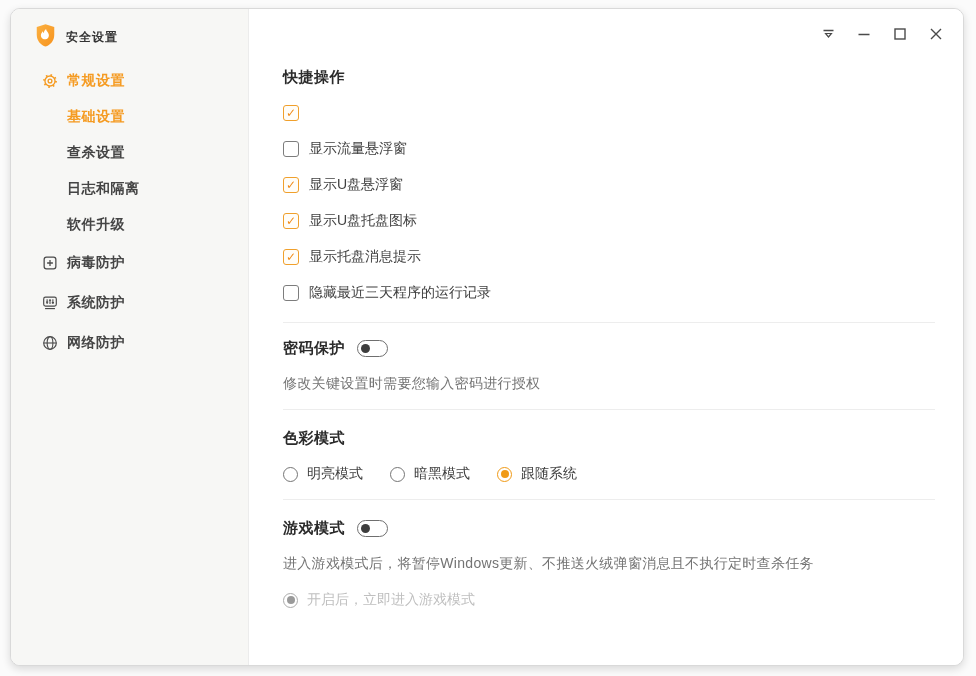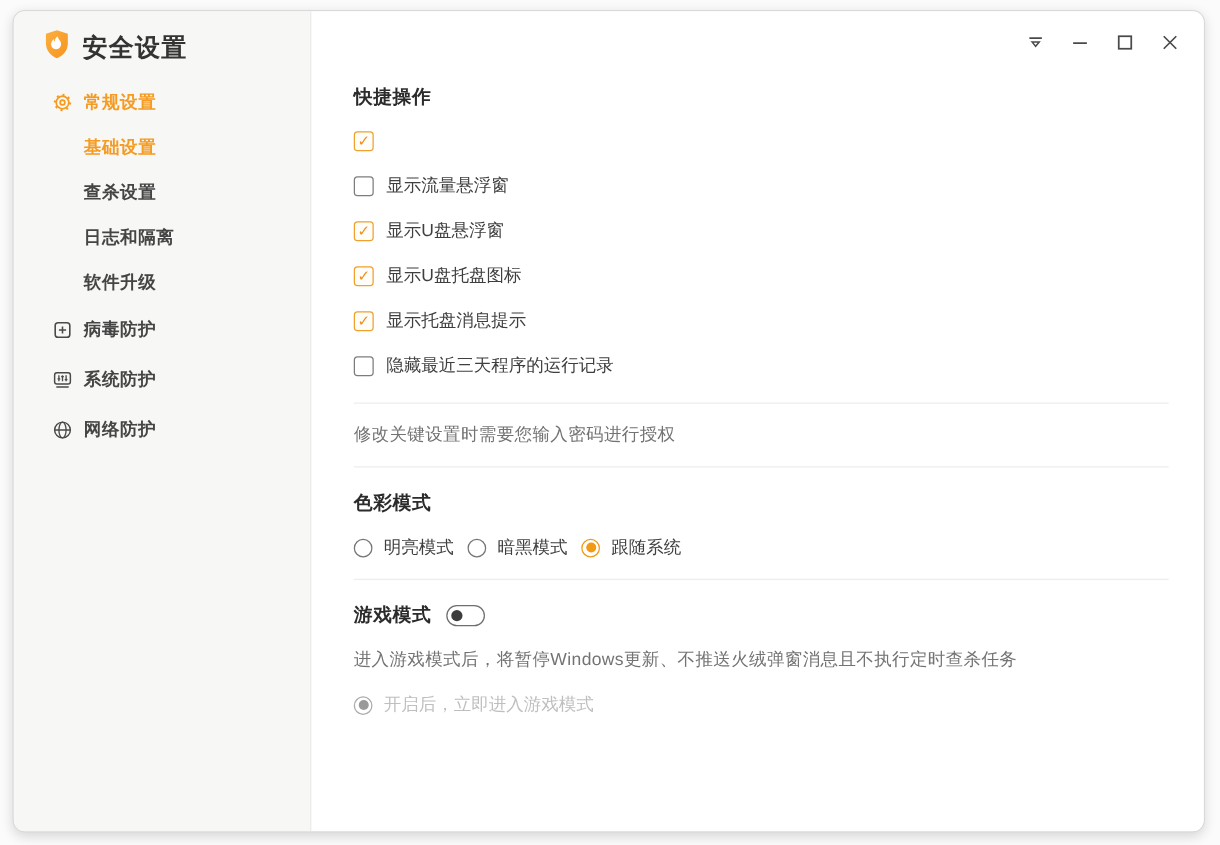--- a/index.html
+++ b/index.html
@@ -16,21 +16,21 @@
     box-shadow:0 3px 9px rgba(0,0,0,0.14);
     overflow:hidden;
   }
   
   .sidebar {
     position:absolute; left:0; top:0; bottom:0; width:238px;
     background:#f7f7f5; border-right:1px solid #ececec;
   }
   .logo-row { display:flex; align-items:center; padding:14px 0 0 24px; }
   .logo-row svg { width:21px; height:25px; }
-  .app-title { font-size:20px; font-weight:bold; color:#333; margin-left:10px; letter-spacing:1px; }
+  .app-title { font-size:12px; font-weight:bold; color:#333; margin-left:10px; letter-spacing:1px; }
   .nav { margin-top:11px;font-weight:bold; }
   .nav-item { display:flex; align-items:center; height:36px; padding-left:30px; cursor:default; }
   .nav-item.lower { height:40px; }
   .nav-icon { width:18px; height:18px; display:flex; align-items:center; justify-content:center; }
   .nav-label { font-size:14px; color:#454545; margin-left:8px; letter-spacing:0.5px; }
   .nav-item.active .nav-label { color:#F59B22; }
   .nav-item.sub { padding-left:56px; }
   .nav-item.sub .nav-label { margin-left:0; }
   
   .controls { position:absolute; top:16px; right:18px; display:flex; gap:18px; z-index:5; }
@@ -56,21 +56,21 @@
   .check-glyph { font-size:12px; line-height:1; color:#F08C1A; font-weight:bold; transform:translateY(-0.5px); }
   .cb-label { font-size:14px; color:#3f3f3f; }
   
   .toggle {
     width:31px; height:17px; border:1px solid #6f6f6f; border-radius:9px;
     margin-left:12px; position:relative; background:#fff; flex:0 0 auto;
   }
   .knob { position:absolute; left:3px; top:3px; width:9px; height:9px; border-radius:50%; background:#3d3d3d; }
   .desc { font-size:14px; color:#737373; letter-spacing:0.3px; }
   
-  .radio-group { display:flex; gap:11px; }
+  .radio-group { display:flex; gap:27px; }
   .radio-opt { display:flex; align-items:center; }
   .radio {
     width:15px; height:15px; border-radius:50%; border:1px solid #757575;
     background:#fff; margin-right:9px; position:relative; flex:0 0 auto;
   }
   .radio.selected { border:1.5px solid #F09A16; }
   .radio.selected::after { content:""; position:absolute; inset:2.5px; border-radius:50%; background:#F09A16; }
   .radio.disabled { border-color:#b5b5b5; }
   .radio.disabled.selected { border:1.5px solid #ababab; }
   .radio.disabled.selected::after { background:#9a9a9a; }
@@ -214,20 +214,26 @@
       <span class="cb-label">显示托盘消息提示</span>
     </div>
     <div class="row">
       <span class="checkbox"></span>
       <span class="cb-label">隐藏最近三天程序的运行记录</span>
     </div>
 
     <div class="divider d1"></div>
 
     <div class="row">
+      <span class="sec-title">密码保护</span>
+      <span class="toggle">
+          <span class="knob"></span>
+        </span>
+    </div>
+    <div class="row">
       <span class="desc">修改关键设置时需要您输入密码进行授权</span>
     </div>
 
     <div class="divider d2"></div>
 
     <div class="row">
       <span class="sec-title">色彩模式</span>
     </div>
     <div class="row radio-group">
       <span class="radio-opt">

